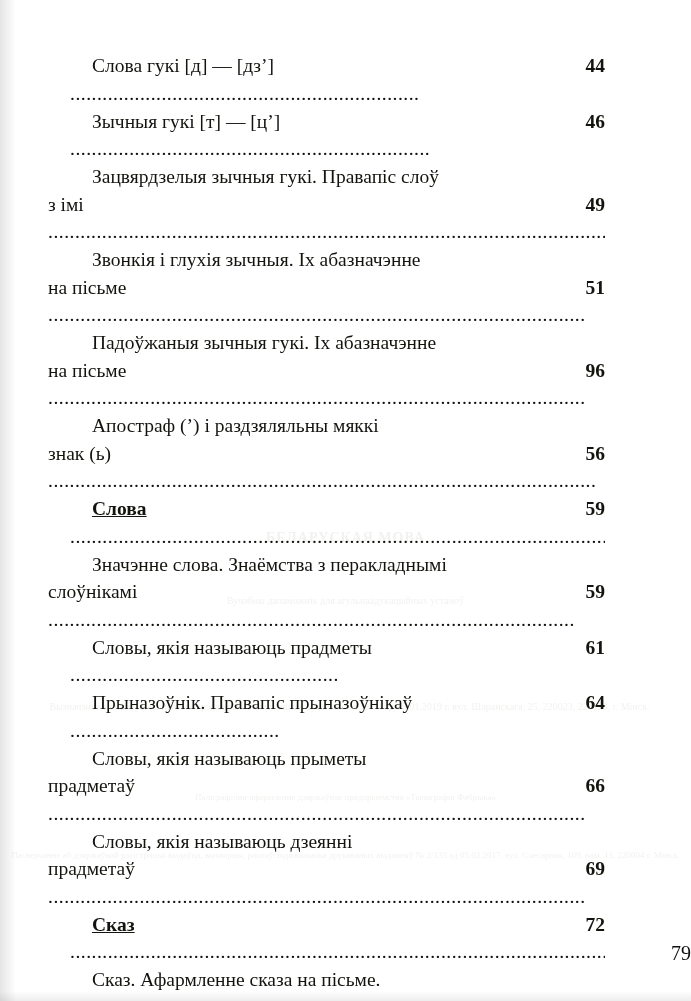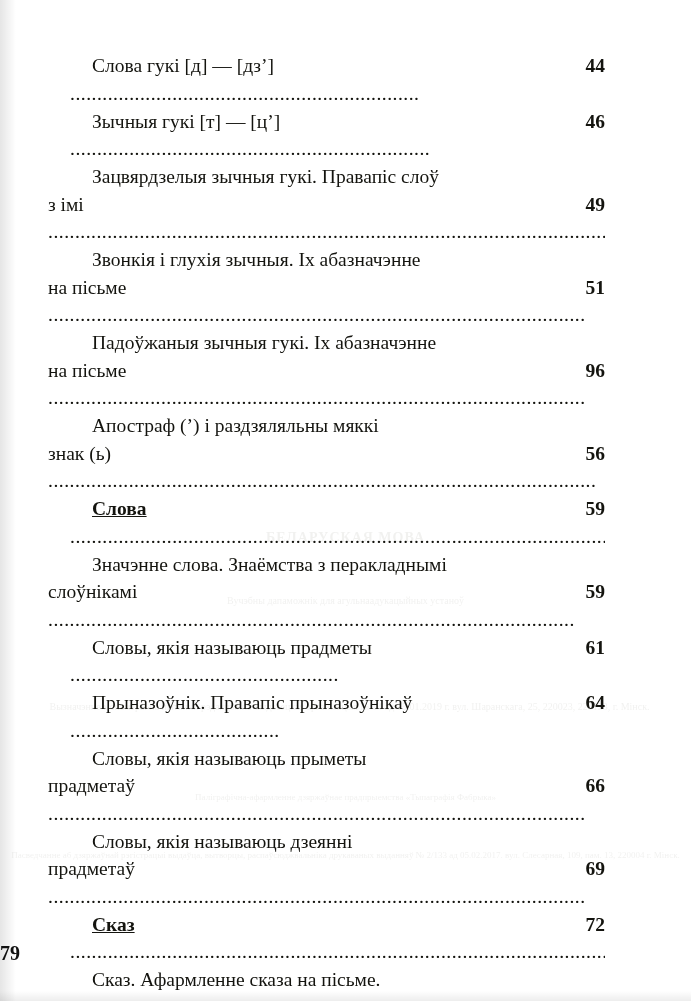--- a/index.html
+++ b/index.html
@@ -107,23 +107,23 @@
   .row {
     display: block;
     overflow: hidden;
   }
 
   .folio {
     position: absolute;
     bottom: 36px;
     left: 0;
     right: 0;
-    text-align: left;
+    text-align: right;
     font-size: 20px;
-    font-weight: bold;
+    font-weight: normal;
     color: #111111;
     z-index: 2;
   }
 
   
   .edge-shadow-left {
     position: absolute;
     left: 0; top: 0; bottom: 0;
     width: 16px;
     background: linear-gradient(to right, rgba(0,0,0,0.10), rgba(0,0,0,0));

